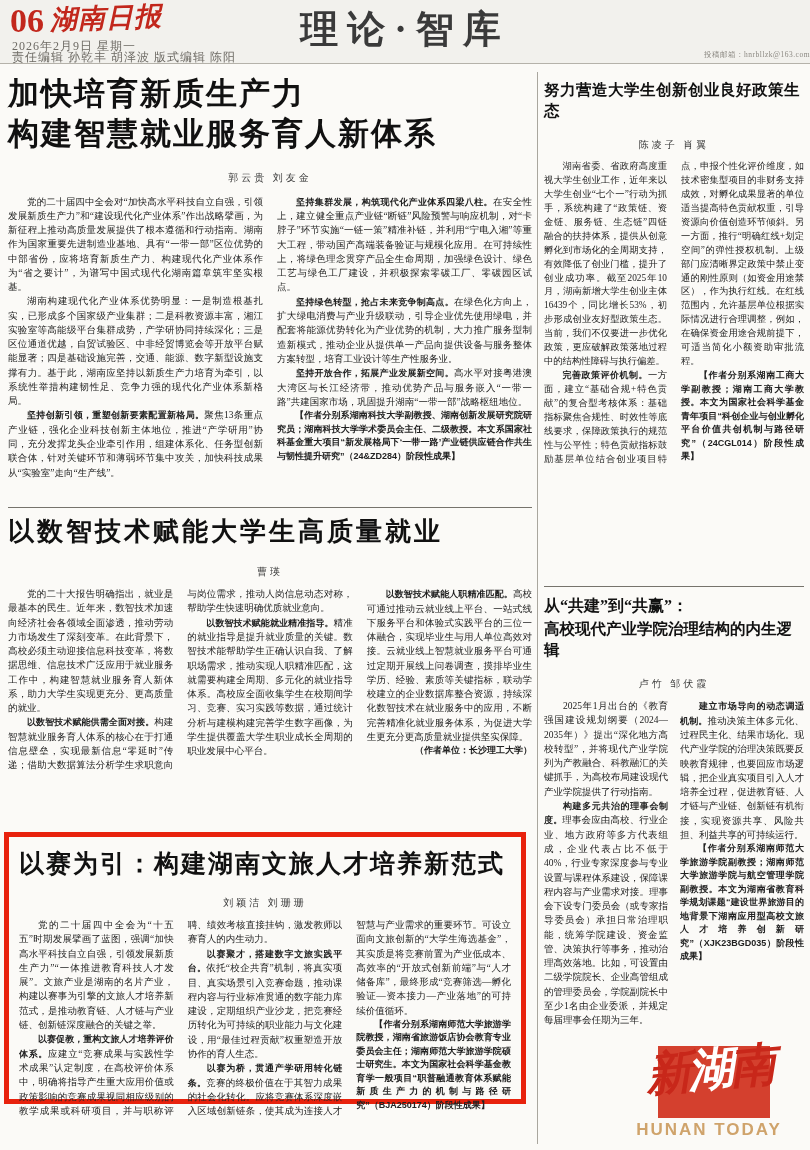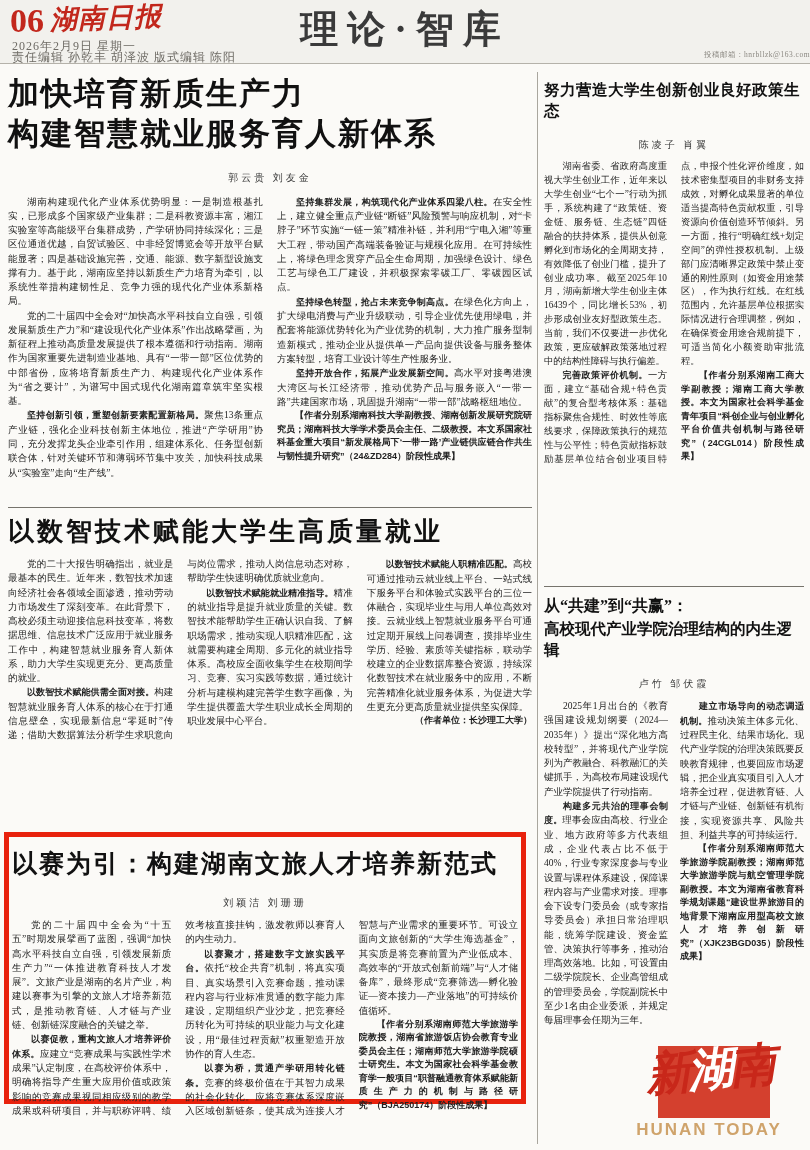--- a/index.html
+++ b/index.html
@@ -34,21 +34,21 @@
   .cols3{column-count:3;column-gap:14px;}
   
   #main-art{position:absolute;left:8px;top:74px;width:524px;}
   #main-art .atitle{font-size:31px;line-height:1.3;letter-spacing:2px;}
   #main-art .body{height:322px;margin-top:10px;}
   #hr-left1{left:8px;top:507px;width:524px;}
   #digital-art{position:absolute;left:8px;top:514px;width:524px;}
   #digital-art .atitle{font-size:26px;letter-spacing:3px;}
   #digital-art .body{height:248px;margin-top:8px;}
   #contest-art{position:absolute;left:4px;top:832px;width:522px;height:272px;
-               border:5px solid #e8220d;background:#fbfaf7;box-sizing:border-box;padding:8px 3px;}
+               border:5px solid #e8220d;background:#fbfaf7;box-sizing:border-box;padding:8px 10px;}
   #contest-art .atitle{font-size:25px;letter-spacing:2px;margin-top:2px;}
   #contest-art .body{height:224px;margin-top:8px;}
   
   #policy-art{position:absolute;left:544px;top:80px;width:260px;}
   #policy-art .atitle{font-size:15.5px;letter-spacing:.5px;}
   #policy-art .body{height:450px;margin-top:8px;font-size:9.3px;}
   #hr-right1{left:544px;top:586px;width:260px;}
   #gov-art{position:absolute;left:544px;top:596px;width:260px;}
   #gov-art .t1{font-size:16px;}
   #gov-art .t2{font-size:15.5px;margin-top:2px;}
@@ -85,32 +85,33 @@
 
   <div class="vrule" style="left:537px;top:72px;height:1072px;"></div>
   <div class="hrule" id="hr-left1"></div>
   <div class="hrule" id="hr-right1"></div>
 
   <div id="main-art">
     <div class="atitle">加快培育新质生产力</div>
     <div class="atitle">构建智慧就业服务育人新体系</div>
     <div class="byline">郭云贵 刘友金</div>
     <div class="body cols2">
+        <p>党的二十届四中全会对“加快高水平科技自立自强，引领发展新质生产力”和“建设现代化产业体系”作出战略擘画，为新征程上推动高质量发展提供了根本遵循和行动指南。湖南作为国家重要先进制造业基地、具有“一带一部”区位优势的中部省份，应将培育新质生产力、构建现代化产业体系作为“省之要计”，为谱写中国式现代化湖南篇章筑牢坚实根基。</p>
         <p>湖南构建现代化产业体系优势明显：一是制造根基扎实，已形成多个国家级产业集群；二是科教资源丰富，湘江实验室等高能级平台集群成势，产学研协同持续深化；三是区位通道优越，自贸试验区、中非经贸博览会等开放平台赋能显著；四是基础设施完善，交通、能源、数字新型设施支撑有力。基于此，湖南应坚持以新质生产力培育为牵引，以系统性举措构建韧性足、竞争力强的现代化产业体系新格局。</p>
-        <p>党的二十届四中全会对“加快高水平科技自立自强，引领发展新质生产力”和“建设现代化产业体系”作出战略擘画，为新征程上推动高质量发展提供了根本遵循和行动指南。湖南作为国家重要先进制造业基地、具有“一带一部”区位优势的中部省份，应将培育新质生产力、构建现代化产业体系作为“省之要计”，为谱写中国式现代化湖南篇章筑牢坚实根基。</p>
         <p><b class="lead">坚持创新引领，重塑创新要素配置新格局。</b>聚焦13条重点产业链，强化企业科技创新主体地位，推进“产学研用”协同，充分发挥龙头企业牵引作用，组建体系化、任务型创新联合体，针对关键环节和薄弱环节集中攻关，加快科技成果从“实验室”走向“生产线”。</p>
         <p><b class="lead">坚持集群发展，构筑现代化产业体系四梁八柱。</b>在安全性上，建立健全重点产业链“断链”风险预警与响应机制，对“卡脖子”环节实施“一链一策”精准补链，并利用“宁电入湘”等重大工程，带动国产高端装备验证与规模化应用。在可持续性上，将绿色理念贯穿产品全生命周期，加强绿色设计、绿色工艺与绿色工厂建设，并积极探索零碳工厂、零碳园区试点。</p>
         <p><b class="lead">坚持绿色转型，抢占未来竞争制高点。</b>在绿色化方向上，扩大绿电消费与产业升级联动，引导企业优先使用绿电，并配套将能源优势转化为产业优势的机制，大力推广服务型制造新模式，推动企业从提供单一产品向提供设备与服务整体方案转型，培育工业设计等生产性服务业。</p>
         <p><b class="lead">坚持开放合作，拓展产业发展新空间。</b>高水平对接粤港澳大湾区与长江经济带，推动优势产品与服务嵌入“一带一路”共建国家市场，巩固提升湖南“一带一部”战略枢纽地位。</p>
         <p class="bold">【作者分别系湖南科技大学副教授、湖南创新发展研究院研究员；湖南科技大学学术委员会主任、二级教授。本文系国家社科基金重大项目“新发展格局下‘一带一路’产业链供应链合作共生与韧性提升研究”（24&amp;ZD284）阶段性成果】</p>
       </div>
   </div>
 
   <div id="digital-art">
     <div class="atitle">以数智技术赋能大学生高质量就业</div>
+    <div class="byline">曹瑛</div>
     <div class="body cols3">
         <p>党的二十大报告明确指出，就业是最基本的民生。近年来，数智技术加速向经济社会各领域全面渗透，推动劳动力市场发生了深刻变革。在此背景下，高校必须主动迎接信息科技变革，将数据思维、信息技术广泛应用于就业服务工作中，构建智慧就业服务育人新体系，助力大学生实现更充分、更高质量的就业。</p>
         <p><b class="lead">以数智技术赋能供需全面对接。</b>构建智慧就业服务育人体系的核心在于打通信息壁垒，实现最新信息“零延时”传递；借助大数据算法分析学生求职意向与岗位需求，推动人岗信息动态对称，帮助学生快速明确优质就业意向。</p>
         <p><b class="lead">以数智技术赋能就业精准指导。</b>精准的就业指导是提升就业质量的关键。数智技术能帮助学生正确认识自我、了解职场需求，推动实现人职精准匹配，这就需要构建全周期、多元化的就业指导体系。高校应全面收集学生在校期间学习、竞赛、实习实践等数据，通过统计分析与建模构建完善学生数字画像，为学生提供覆盖大学生职业成长全周期的职业发展中心平台。</p>
         <p><b class="lead">以数智技术赋能人职精准匹配。</b>高校可通过推动云就业线上平台、一站式线下服务平台和体验式实践平台的三位一体融合，实现毕业生与用人单位高效对接。云就业线上智慧就业服务平台可通过定期开展线上问卷调查，摸排毕业生学历、经验、素质等关键指标，联动学校建立的企业数据库整合资源，持续深化数智技术在就业服务中的应用，不断完善精准化就业服务体系，为促进大学生更充分更高质量就业提供坚实保障。</p>
         <p class="bold right">（作者单位：长沙理工大学）</p>
       </div>
   </div>
 
   <div id="contest-art">

